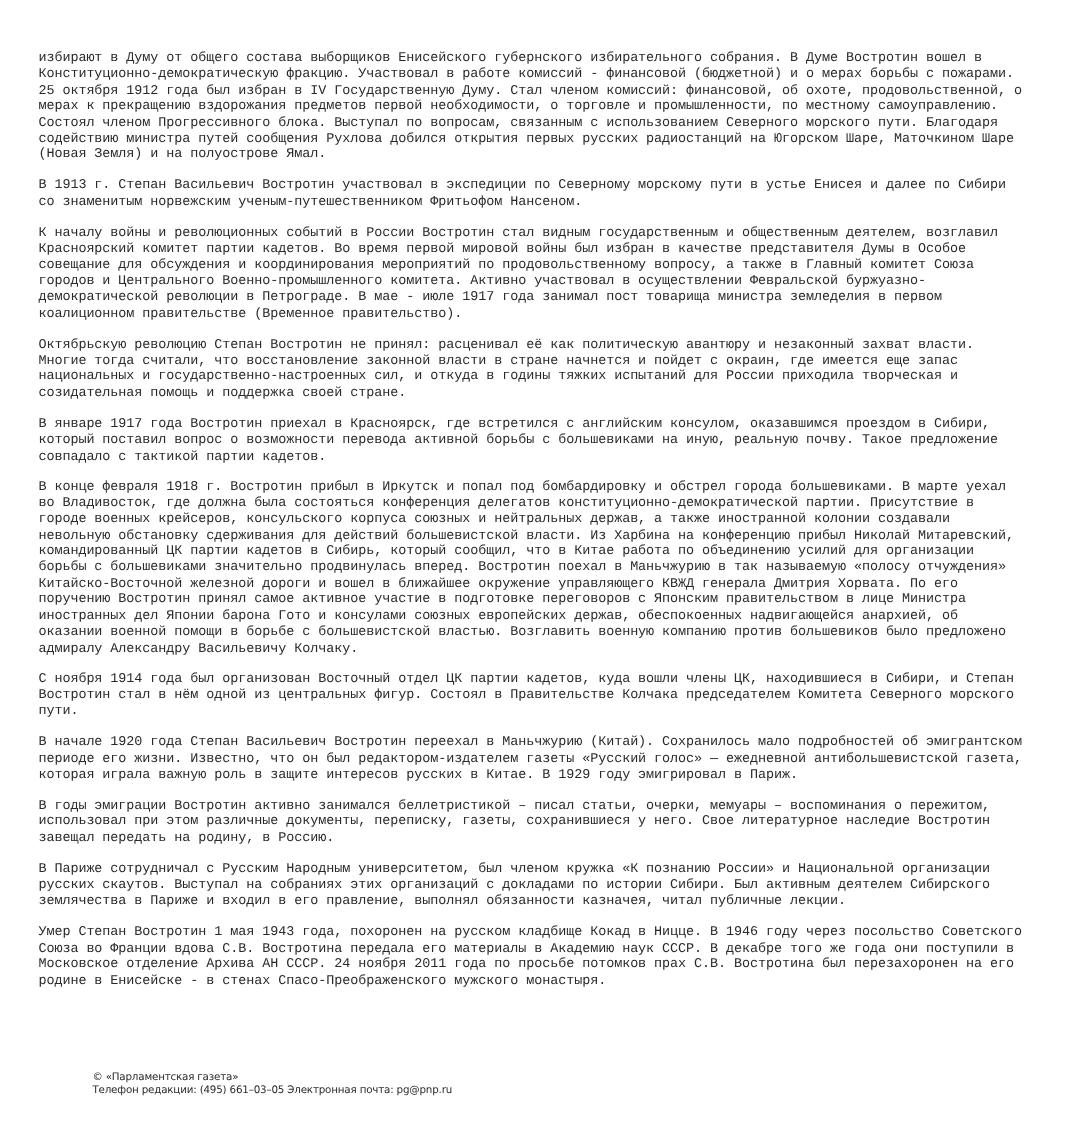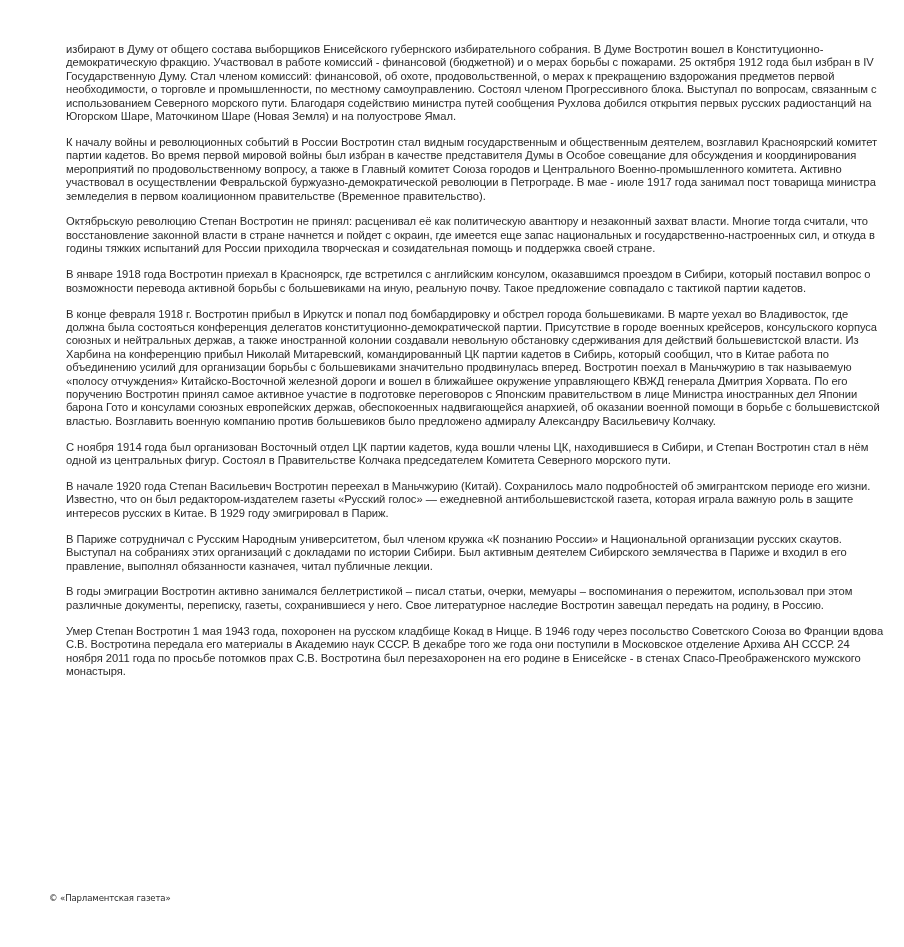--- a/index.html
+++ b/index.html
@@ -8,56 +8,58 @@
     background: #ffffff;
   }
   body {
     width: 904px;
     height: 947px;
     overflow: hidden;
     position: relative;
   }
   .article {
     position: absolute;
-    left: 66px;
+    left: 32px;
     top: 43px;
     width: 820px;
-    font-family: Liberation Sans, sans-serif;
+    font-family: Liberation Mono, monospace;
     font-size: 11.2px;
     line-height: 13.4px;
     color: #2a2a2a;
     letter-spacing: -0.05px;
   }
   .article p {
     margin: 0 0 12.5px 0;
   }
   .footer {
     position: absolute;
     left: 49px;
     top: 893px;
     width: 820px;
     font-family: "DejaVu Sans", sans-serif;
     font-size: 8.6px;
     line-height: 11.4px;
     color: #2a2a2a;
     letter-spacing: -0.15px;
   }
-  .footer div { white-space: nowrap; }
+  .footer div { white-space: nowrap; margin-left: 28px; }
 </style>
 </head>
 <body>
 
 <div class="article">
   <p>избирают в Думу от общего состава выборщиков Енисейского губернского избирательного собрания. В Думе Востротин вошел в Конституционно-демократическую фракцию. Участвовал в работе комиссий - финансовой (бюджетной) и о мерах борьбы с пожарами. 25 октября 1912 года был избран в IV Государственную Думу. Стал членом комиссий: финансовой, об охоте, продовольственной, о мерах к прекращению вздорожания предметов первой необходимости, о торговле и промышленности, по местному самоуправлению. Состоял членом Прогрессивного блока. Выступал по вопросам, связанным с использованием Северного морского пути. Благодаря содействию министра путей сообщения Рухлова добился открытия первых русских радиостанций на Югорском Шаре, Маточкином Шаре (Новая Земля) и на полуострове Ямал.</p>
+  <p>В 1913 г. Степан Васильевич Востротин участвовал в экспедиции по Северному морскому пути в устье Енисея и далее по Сибири со знаменитым норвежским ученым-путешественником Фритьофом Нансеном.</p>
   <p>К началу войны и революционных событий в России Востротин стал видным государственным и общественным деятелем, возглавил Красноярский комитет партии кадетов. Во время первой мировой войны был избран в качестве представителя Думы в Особое совещание для обсуждения и координирования мероприятий по продовольственному вопросу, а также в Главный комитет Союза городов и Центрального Военно-промышленного комитета. Активно участвовал в осуществлении Февральской буржуазно-демократической революции в Петрограде. В мае - июле 1917 года занимал пост товарища министра земледелия в первом коалиционном правительстве (Временное правительство).</p>
   <p>Октябрьскую революцию Степан Востротин не принял: расценивал её как политическую авантюру и незаконный захват власти. Многие тогда считали, что восстановление законной власти в стране начнется и пойдет с окраин, где имеется еще запас национальных и государственно-настроенных сил, и откуда в годины тяжких испытаний для России приходила творческая и созидательная помощь и поддержка своей стране.</p>
-  <p>В январе 1918 года Востротин приехал в Красноярск, где встретился с английским консулом, оказавшимся проездом в Сибири, который поставил вопрос о возможности перевода активной борьбы с большевиками на иную, реальную почву. Такое предложение совпадало с тактикой партии кадетов.</p>
+  <p>В январе 1917 года Востротин приехал в Красноярск, где встретился с английским консулом, оказавшимся проездом в Сибири, который поставил вопрос о возможности перевода активной борьбы с большевиками на иную, реальную почву. Такое предложение совпадало с тактикой партии кадетов.</p>
   <p>В конце февраля 1918 г. Востротин прибыл в Иркутск и попал под бомбардировку и обстрел города большевиками. В марте уехал во Владивосток, где должна была состояться конференция делегатов конституционно-демократической партии. Присутствие в городе военных крейсеров, консульского корпуса союзных и нейтральных держав, а также иностранной колонии создавали невольную обстановку сдерживания для действий большевистской власти. Из Харбина на конференцию прибыл Николай Митаревский, командированный ЦК партии кадетов в Сибирь, который сообщил, что в Китае работа по объединению усилий для организации борьбы с большевиками значительно продвинулась вперед. Востротин поехал в Маньчжурию в так называемую «полосу отчуждения» Китайско-Восточной железной дороги и вошел в ближайшее окружение управляющего КВЖД генерала Дмитрия Хорвата. По его поручению Востротин принял самое активное участие в подготовке переговоров с Японским правительством в лице Министра иностранных дел Японии барона Гото и консулами союзных европейских держав, обеспокоенных надвигающейся анархией, об оказании военной помощи в борьбе с большевистской властью. Возглавить военную компанию против большевиков было предложено адмиралу Александру Васильевичу Колчаку.</p>
   <p>С ноября 1914 года был организован Восточный отдел ЦК партии кадетов, куда вошли члены ЦК, находившиеся в Сибири, и Степан Востротин стал в нём одной из центральных фигур. Состоял в Правительстве Колчака председателем Комитета Северного морского пути.</p>
   <p>В начале 1920 года Степан Васильевич Востротин переехал в Маньчжурию (Китай). Сохранилось мало подробностей об эмигрантском периоде его жизни. Известно, что он был редактором-издателем газеты «Русский голос» — ежедневной антибольшевистской газета, которая играла важную роль в защите интересов русских в Китае. В 1929 году эмигрировал в Париж.</p>
+  <p>В годы эмиграции Востротин активно занимался беллетристикой – писал статьи, очерки, мемуары – воспоминания о пережитом, использовал при этом различные документы, переписку, газеты, сохранившиеся у него. Свое литературное наследие Востротин завещал передать на родину, в Россию.</p>
   <p>В Париже сотрудничал с Русским Народным университетом, был членом кружка «К познанию России» и Национальной организации русских скаутов. Выступал на собраниях этих организаций с докладами по истории Сибири. Был активным деятелем Сибирского землячества в Париже и входил в его правление, выполнял обязанности казначея, читал публичные лекции.</p>
-  <p>В годы эмиграции Востротин активно занимался беллетристикой – писал статьи, очерки, мемуары – воспоминания о пережитом, использовал при этом различные документы, переписку, газеты, сохранившиеся у него. Свое литературное наследие Востротин завещал передать на родину, в Россию.</p>
   <p>Умер Степан Востротин 1 мая 1943 года, похоронен на русском кладбище Кокад в Ницце. В 1946 году через посольство Советского Союза во Франции вдова С.В. Востротина передала его материалы в Академию наук СССР. В декабре того же года они поступили в Московское отделение Архива АН СССР. 24 ноября 2011 года по просьбе потомков прах С.В. Востротина был перезахоронен на его родине в Енисейске - в стенах Спасо-Преображенского мужского монастыря.</p>
 </div>
 
 <div class="footer">
   <div>© «Парламентская газета»</div>
+  <div>Телефон редакции: (495) 661–03–05 Электронная почта: pg@pnp.ru</div>
 </div>
 
 </body></html>

